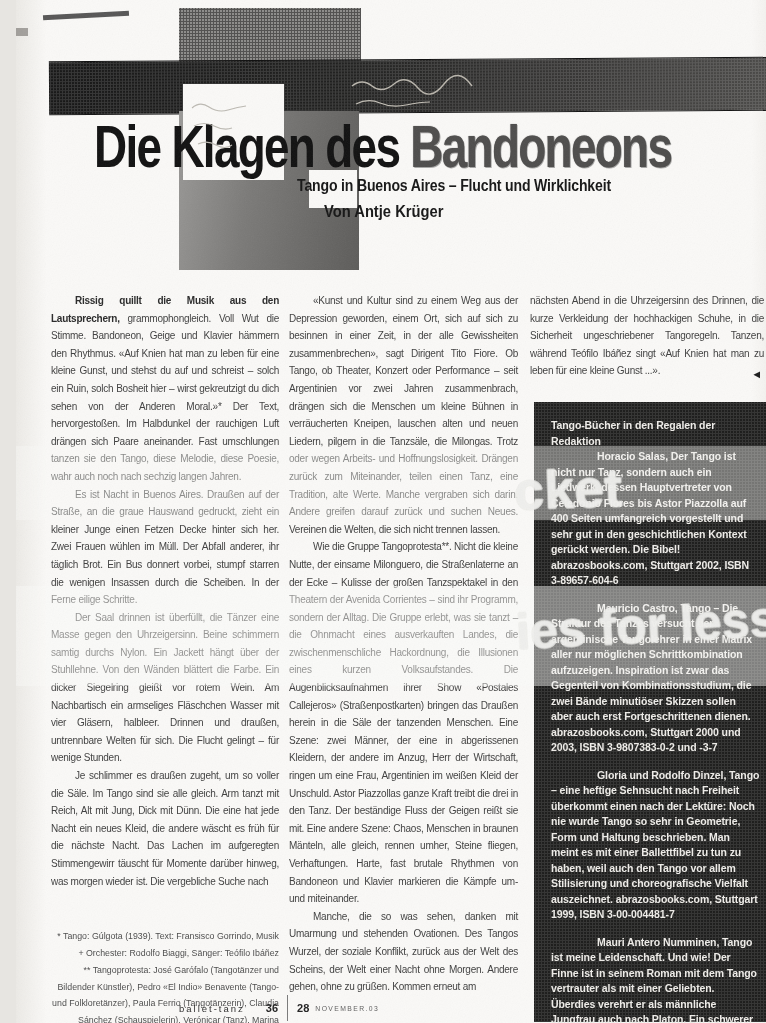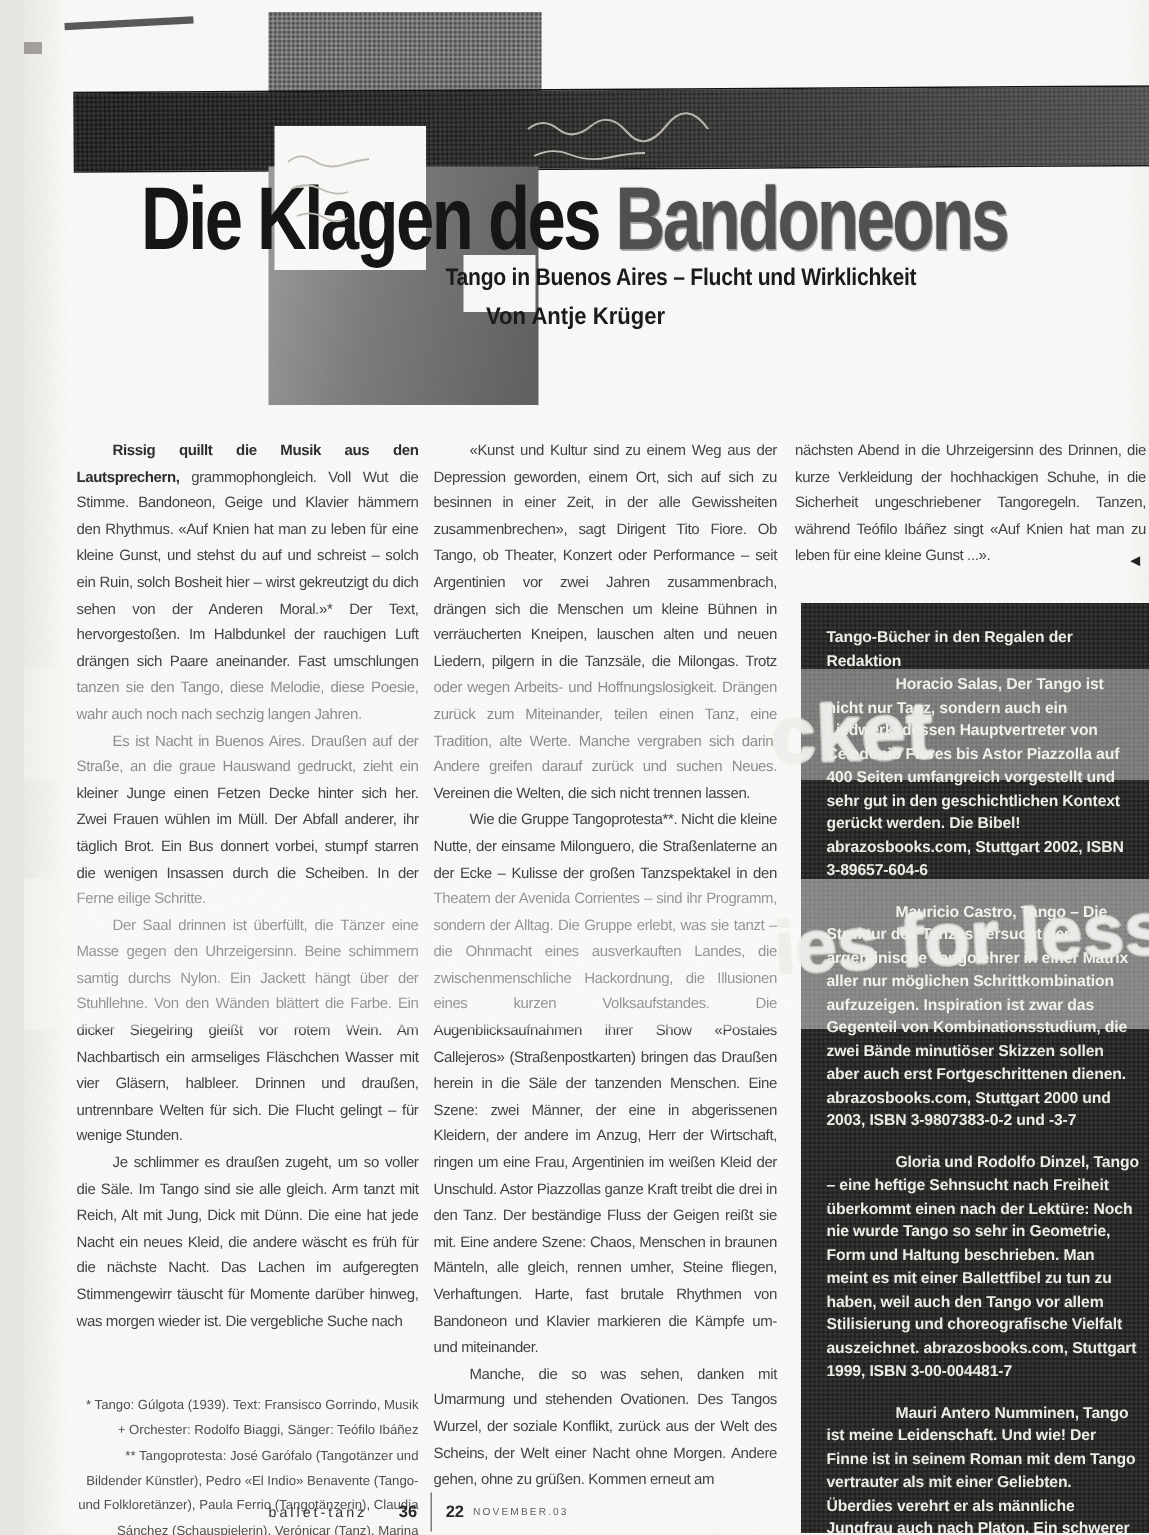--- a/index.html
+++ b/index.html
@@ -127,21 +127,21 @@
 
   <div class="abs wm-band wm-band1"></div>
   <div class="abs wm-band wm-band2"></div>
   <div class="abs wm-frag wm-frag1">cket</div>
   <div class="abs wm-frag wm-frag2">ies for less!</div>
 
   <div class="abs footer">
     <span class="mag">ballet-tanz</span>
     <span class="pn pn-left">36</span>
     <span class="divider"></span>
-    <span class="pn">22</span>
+    <span class="pn">28</span>
     <span class="issue">NOVEMBER.03</span>
   </div>
 
   <svg class="noise" width="766" height="1023">
     <filter id="grain">
         <feTurbulence type="fractalNoise" baseFrequency="0.85" numOctaves="2"></feTurbulence>
         <feColorMatrix type="saturate" values="0"></feColorMatrix>
       </filter>
     <rect width="766" height="1023" filter="url(#grain)"></rect>
   </svg>

